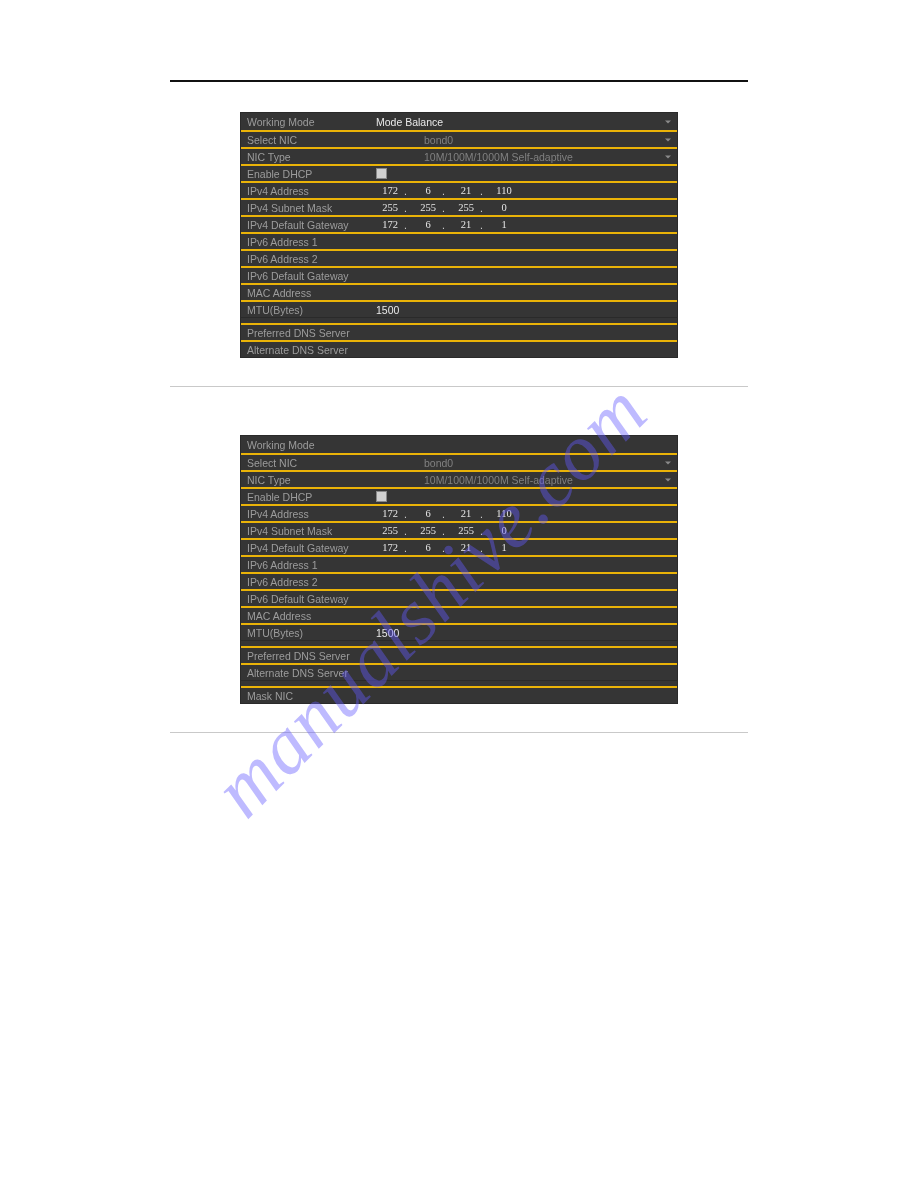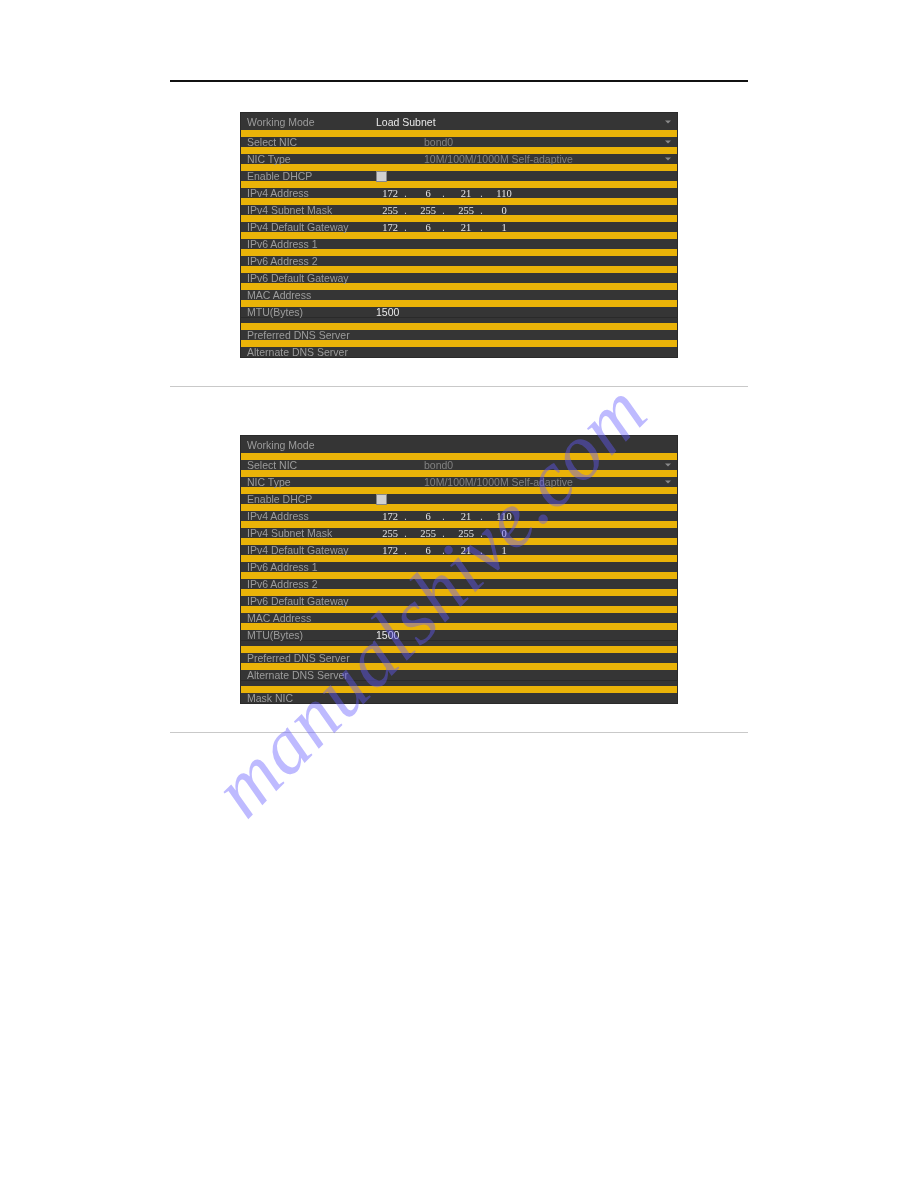--- a/index.html
+++ b/index.html
@@ -31,21 +31,21 @@
   .panel {
     width: 438px;
     margin: 0 auto;
     background: #353535;
     border: 1px solid #2a2a2a;
   }
   .row {
     display: flex;
     align-items: center;
     height: 17px;
-    border-top: 7px solid #eab308;
+    border-top: 2px solid #eab308;
     font-size: 10.5px;
   }
   .row:first-child { border-top: none; }
   .lab {
     width: 135px;
     padding-left: 6px;
     color: #9c9c9c;
     white-space: nowrap;
     overflow: hidden;
   }
@@ -121,21 +121,21 @@
 </head>
 <body>
 
 <div class="page">
   <hr class="hr">
 
   <div class="panel" id="panel1">
       <div class="row">
         <div class="lab">Working Mode</div>
         <div class="val">
-          <span class="val-text">Load Subnet</span>
+          <span class="val-text">Mode Balance</span>
           <span class="dropdown"></span>
         </div>
       </div>
       <div class="row">
         <div class="lab">Select NIC</div>
         <div class="val">
           <span class="val-dim">bond0</span>
           <span class="dropdown"></span>
         </div>
       </div>

